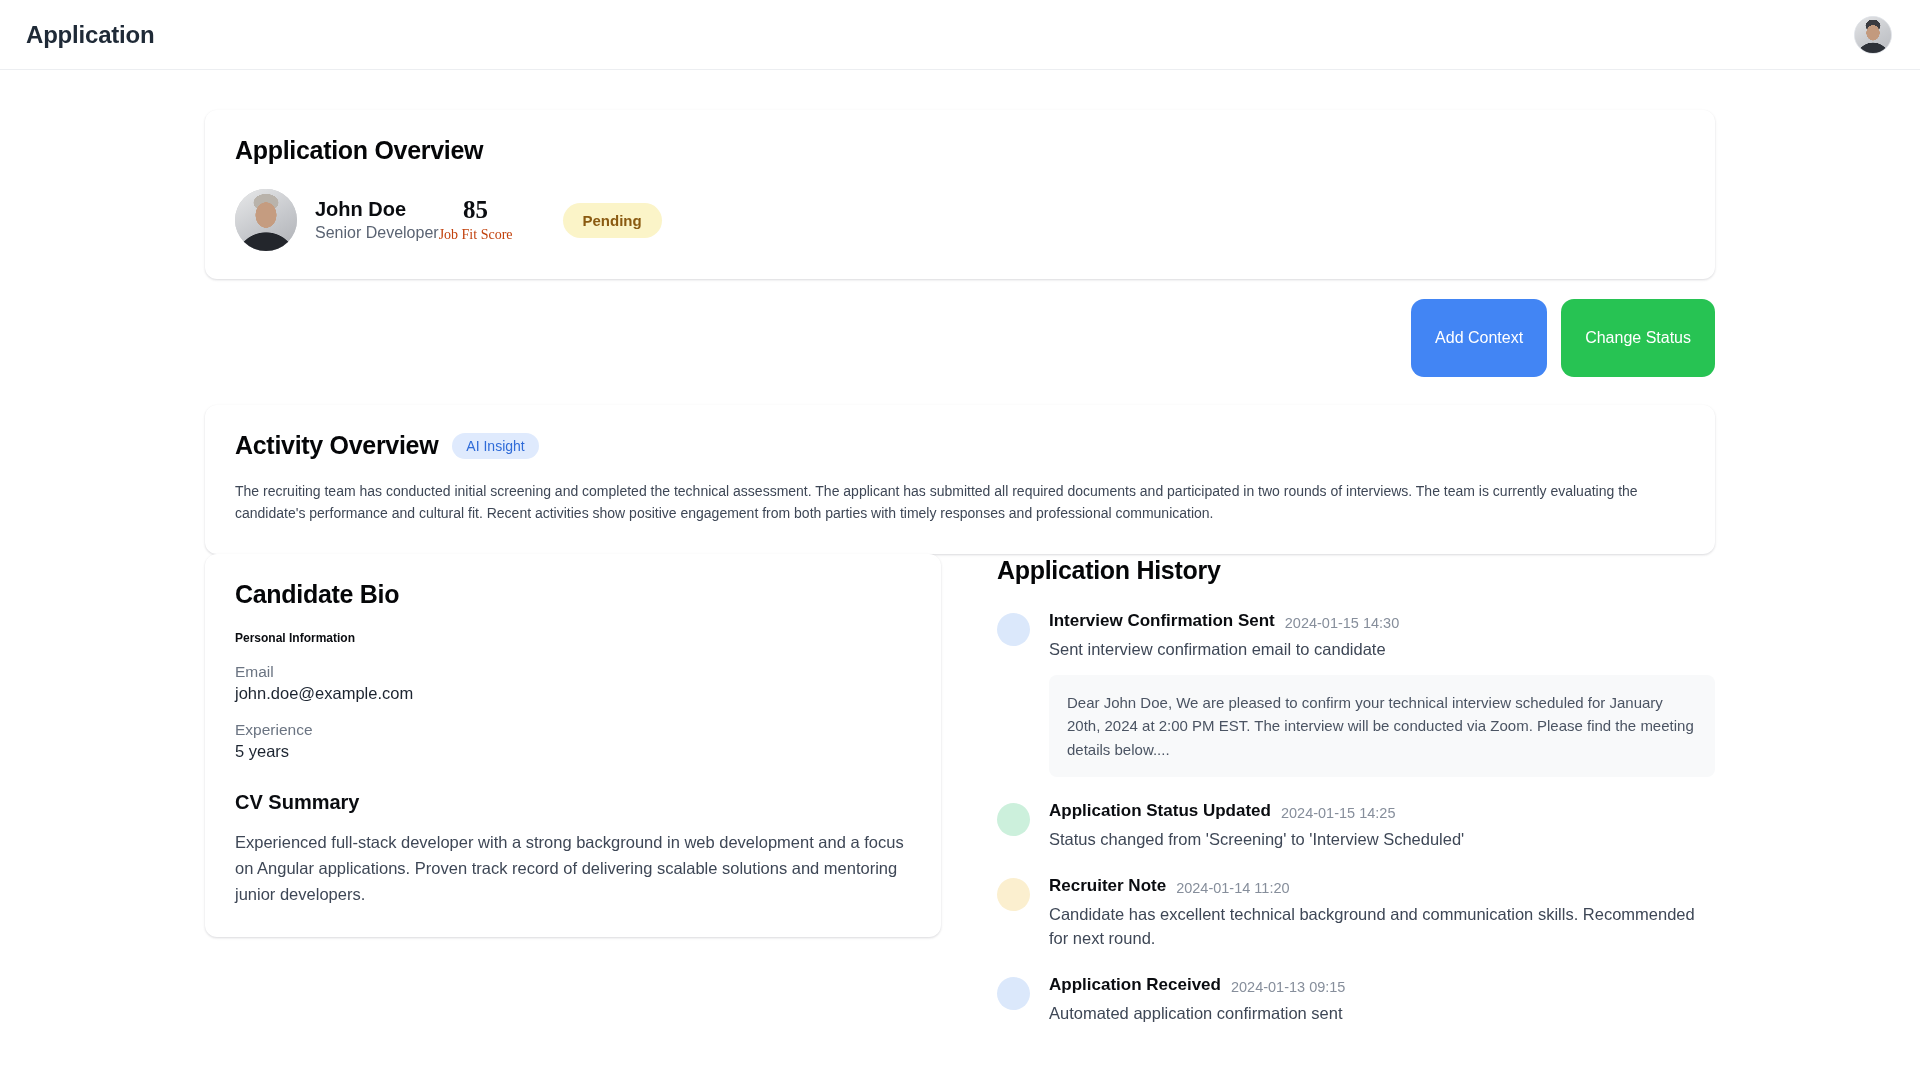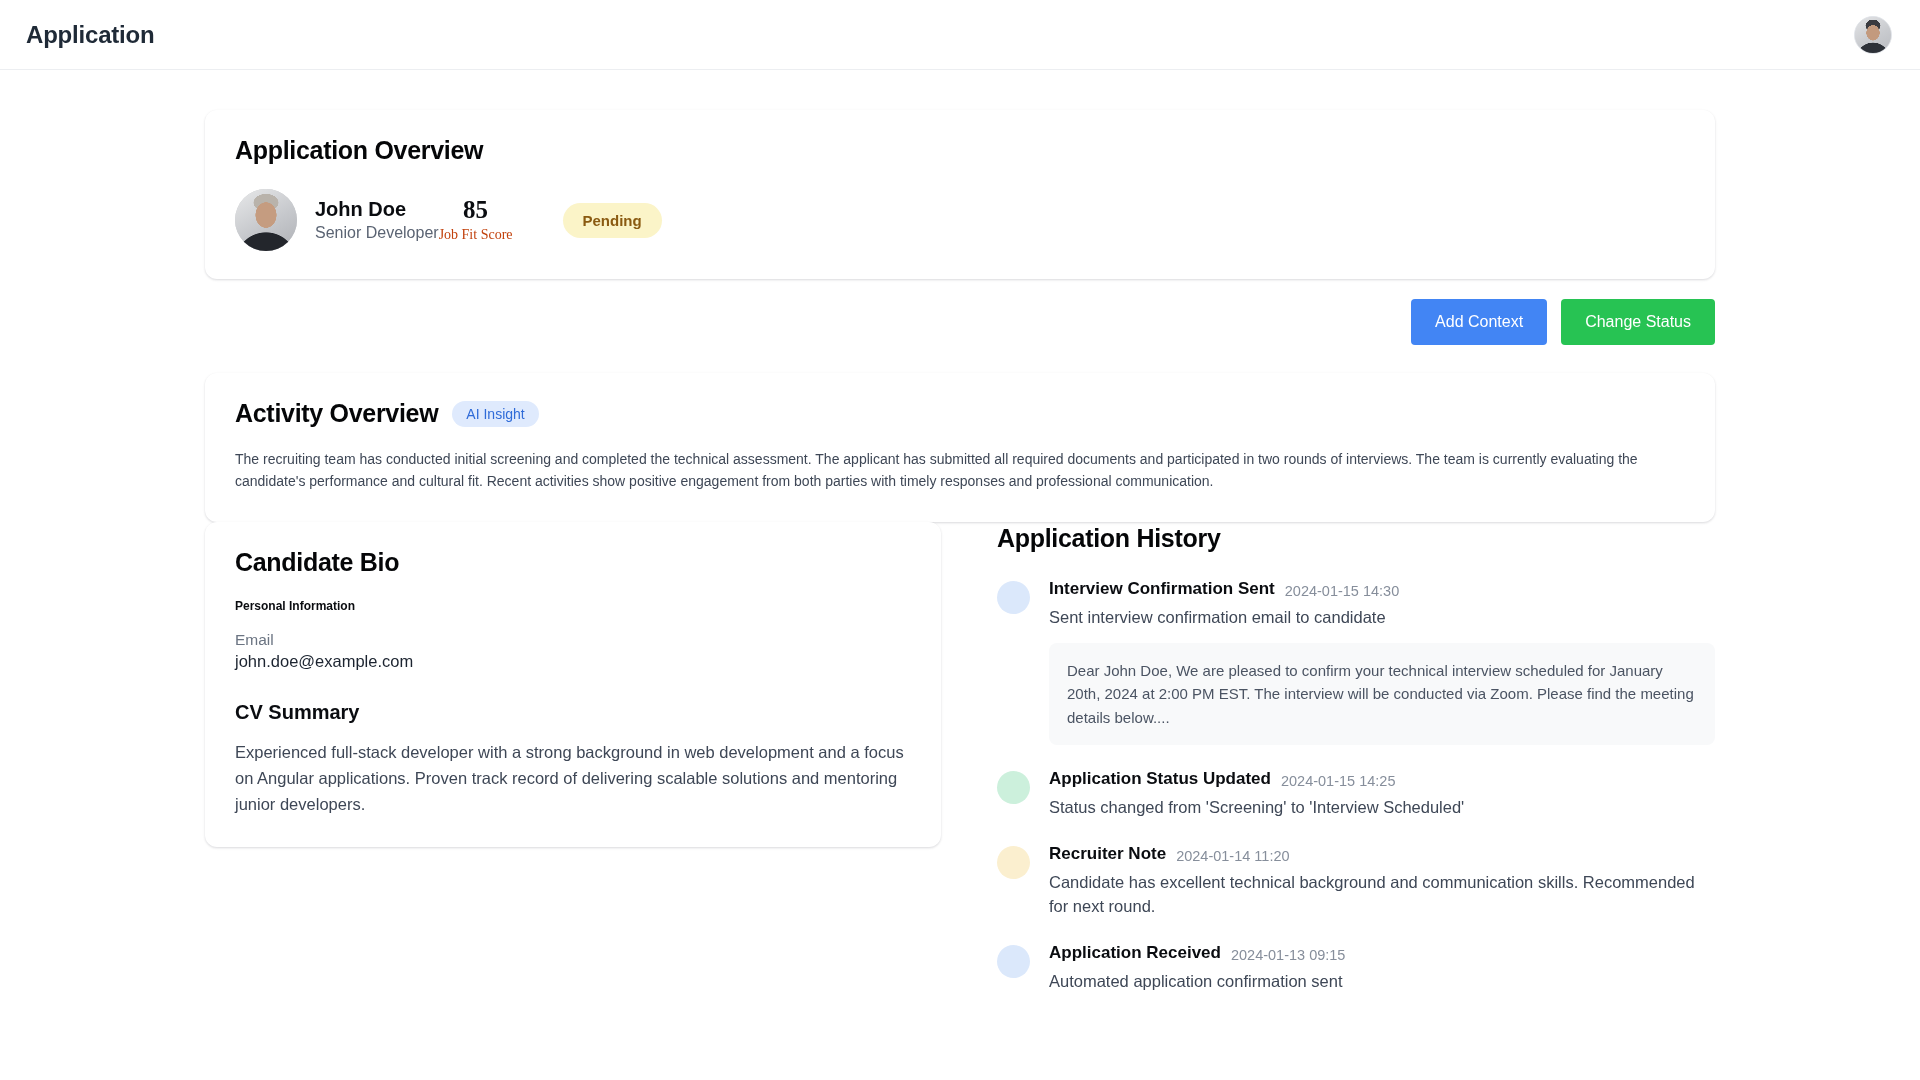--- a/index.html
+++ b/index.html
@@ -142,24 +142,24 @@
 
   
   .actions {
     display: flex;
     justify-content: flex-end;
     gap: 14px;
     margin-top: 20px;
   }
   .btn {
     border: none;
-    border-radius: 4px;
+    border-radius: 13px;
     font-size: 16px;
     color: #ffffff;
-    padding: 15px 24px;
+    padding: 31px 24px;
     cursor: pointer;
     font-family: inherit;
     line-height: 1;
     text-align: center;
   }
   .btn-primary { background: #4285f4; }
   .btn-success { background: #27c353; }
 
   
   .activity {
@@ -339,20 +339,22 @@
         <div class="card bio">
           <h2 class="section-title">Candidate Bio</h2>
           <div class="sub-head">Personal Information</div>
 
           <div id="bio-fields">
               <div class="field">
                 <div class="field-label">Email</div>
                 <div class="field-value">john.doe@example.com</div>
               </div>
               <div class="field">
+                <div class="field-label">Experience</div>
+                <div class="field-value">5 years</div>
               </div>
             </div>
 
 
           <div class="bio-summary-title">CV Summary</div>
           <p class="bio-summary-text">Experienced full-stack developer with a strong background in web development and a focus on Angular applications. Proven track record of delivering scalable solutions and mentoring junior developers.</p>
         </div>
       </div>
 
       <div class="col-right history">

